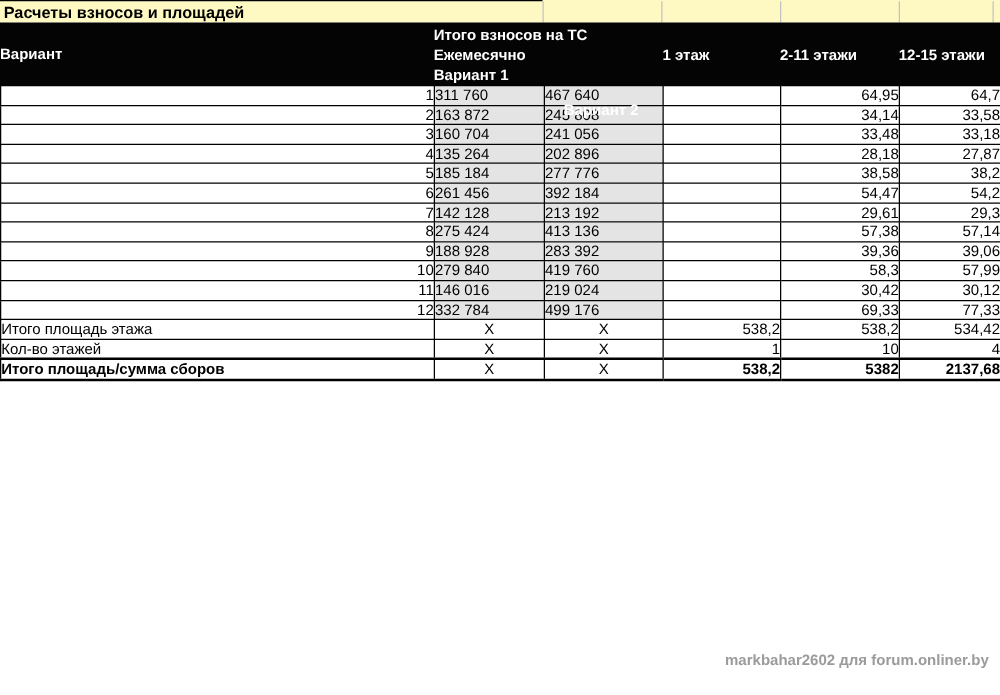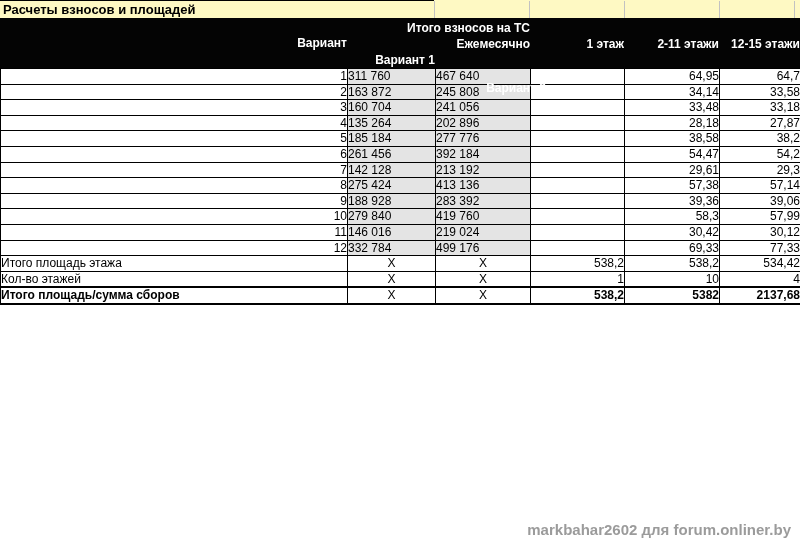--- a/index.html
+++ b/index.html
@@ -8,21 +8,21 @@
     font-family:"Liberation Sans",sans-serif;overflow:hidden;
   }
   
   .title-row{position:relative;height:18px;background:#fef9c3;}
   .black-top{position:absolute;left:0;top:0;width:434px;height:1px;background:#000;}
   .page-title{position:absolute;left:3px;top:2px;font-size:13px;font-weight:bold;color:#000;white-space:nowrap;}
   .gline{position:absolute;top:1px;width:1px;height:17px;background:#c2c2c2;}
   .gl1{left:434px}.gl2{left:529px}.gl3{left:624px}.gl4{left:719px}.gl5{left:794px}
   
   .thead{position:relative;height:50px;background:#040404;color:#fff;font-size:12px;font-weight:bold;}
-  .h{position:absolute;height:16px;line-height:16px;text-align:right;white-space:nowrap;overflow:hidden;}
+  .h{position:absolute;height:16px;line-height:16px;text-align:left;white-space:nowrap;overflow:hidden;}
   .h-variant{left:0;top:17px;width:347px;}
   .h-total{left:347px;top:2px;width:183px;}
   .h-monthly{left:347px;top:18px;width:183px;}
   .h-v1{left:347px;top:34px;width:88px;}
   .h-v2{left:451px;top:34px;width:95px;margin-top:28px;}
   .h-f1{left:530px;top:18px;width:94px;}
   .h-f2{left:624px;top:18px;width:95px;}
   .h-f3{left:719px;top:18px;width:81px;}
   
   table.grid{border-collapse:collapse;table-layout:fixed;width:800px;font-size:12px;color:#000;}
@@ -33,21 +33,21 @@
   td.c-num{text-align:right;padding-right:5px;}
   td.c-v{text-align:left;padding-right:14px;background:#e4e4e4;}
   td.c-f{text-align:right;padding-right:5px;}
   td.c-label{text-align:left;padding-left:3px;}
   td.c-x{text-align:center;}
   tr.bold-row td{font-weight:bold;border-top:2px solid #000;border-bottom:2px solid #000;}
   tr.bold-row td.c-x{font-weight:normal;}
   
   .watermark{
     position:absolute;top:521px;right:9px;
-    font-size:15px;font-weight:bold;color:#9b9b9b;letter-spacing:0px;
+    font-size:12px;font-weight:bold;color:#9b9b9b;letter-spacing:0px;
     text-shadow:1px 1px 1px #ffffff,-1px -1px 1px #ffffff,1px -1px 1px #ffffff,-1px 1px 1px #ffffff,0 0 3px #ffffff;
     white-space:nowrap;
   }
 </style>
 </head>
 <body>
 
 <div class="sheet">
 
   <div class="title-row">

